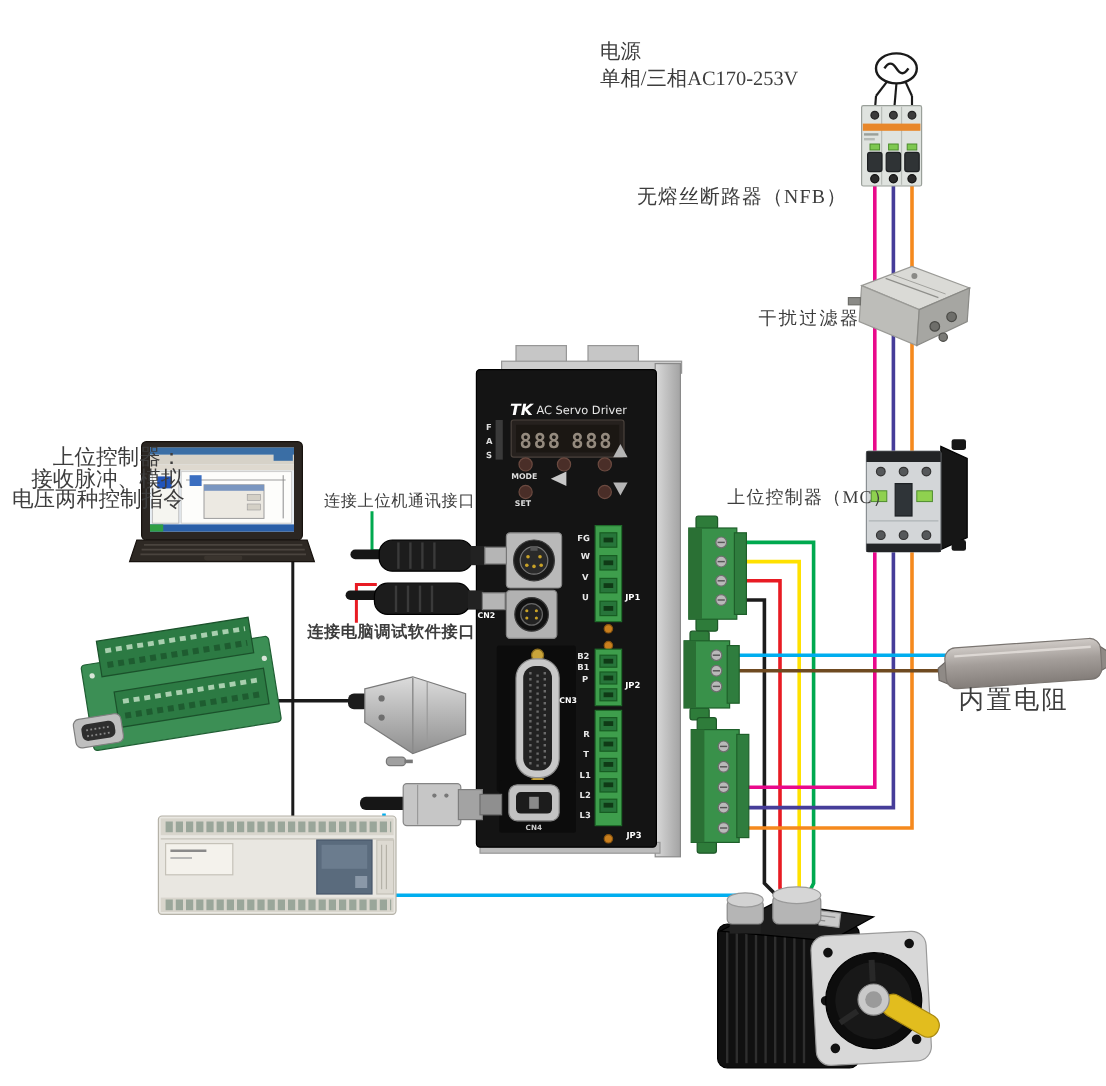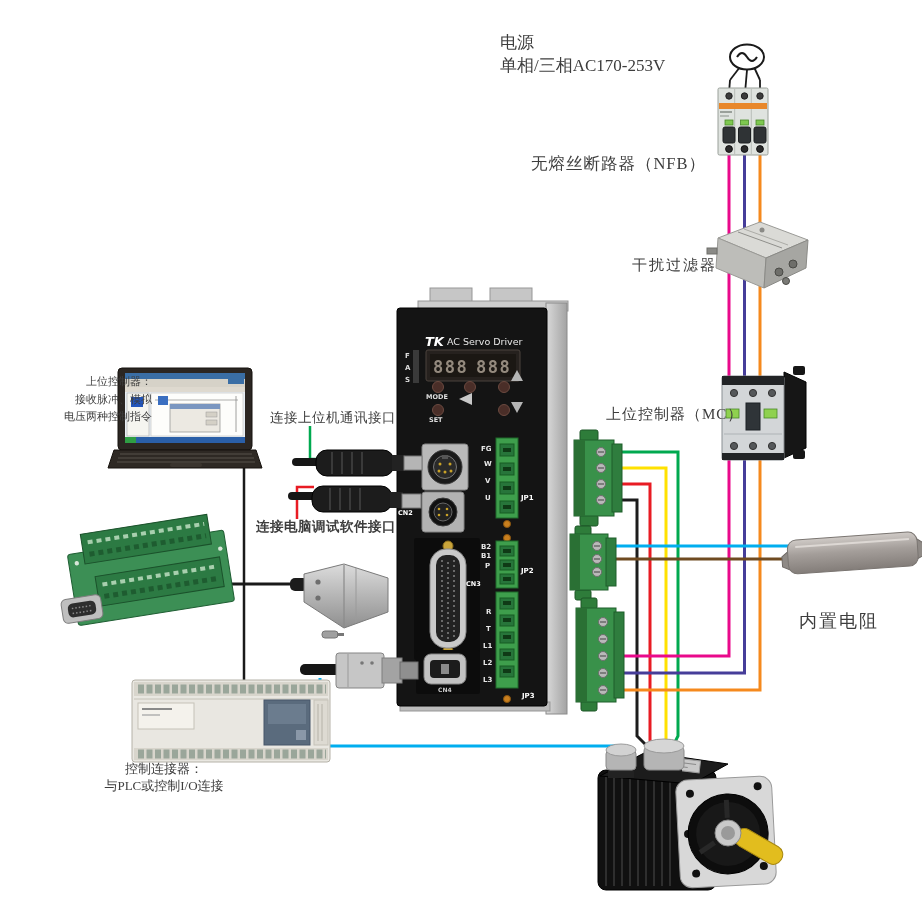--- a/index.html
+++ b/index.html
@@ -4,22 +4,22 @@
 <style>
   html,body{margin:0;padding:0;background:#ffffff;}
   #stage{position:relative;width:922px;height:905px;background:#ffffff;overflow:hidden;
          font-family:"Liberation Serif","DejaVu Serif",serif;}
   .lbl{position:absolute;color:var(--text,#3d3d3d);white-space:nowrap;}
   .lbl div{white-space:nowrap;}
   #lbl-power{left:500px;top:31px;width:200px;text-align:left;font-size:17px;line-height:23px;}
   #lbl-nfb{left:520px;top:129px;width:186px;text-align:right;font-size:16.5px;letter-spacing:1px;margin-top:24px;}
   #lbl-filter{left:632px;top:256px;font-size:15px;letter-spacing:2px;}
   #lbl-mc{left:606px;top:405px;font-size:15px;letter-spacing:1px;}
-  #lbl-resistor{left:799px;top:569px;font-size:18px;letter-spacing:2px;margin-top:40px;}
-  #lbl-host{left:10px;top:373px;width:142px;text-align:right;font-size:11px;line-height:17.5px;}
+  #lbl-resistor{left:799px;top:569px;font-size:21px;letter-spacing:2px;}
+  #lbl-host{left:10px;top:373px;width:142px;text-align:right;font-size:18px;line-height:17.5px;}
   #lbl-comm{left:270px;top:409px;font-size:13.5px;letter-spacing:0.5px;}
   #lbl-debug{left:256px;top:518px;font-size:13.5px;letter-spacing:0.5px;font-weight:bold;}
   #lbl-plc{left:88px;top:761px;width:152px;text-align:center;font-size:13px;line-height:16.5px;}
   svg text{font-family:"DejaVu Sans","Liberation Sans",sans-serif;}
   .seg{font-family:"DejaVu Sans Mono","Liberation Mono",monospace;}
 </style>
 </head>
 <body>
 
 <div id="stage">
@@ -473,18 +473,14 @@
 <div class="lbl" id="lbl-filter">干扰过滤器</div>
 <div class="lbl" id="lbl-mc">上位控制器（MC）</div>
 <div class="lbl" id="lbl-resistor">内置电阻</div>
 <div class="lbl" id="lbl-host">
   <div>上位控制器：</div>
   <div>接收脉冲、模拟</div>
   <div>电压两种控制指令</div>
 </div>
 <div class="lbl" id="lbl-comm">连接上位机通讯接口</div>
 <div class="lbl" id="lbl-debug">连接电脑调试软件接口</div>
-<div class="lbl" id="lbl-plc">
-  <div>控制连接器：</div>
-  <div>与PLC或控制I/O连接</div>
+
 </div>
 
-</div>
-
 </body></html>

